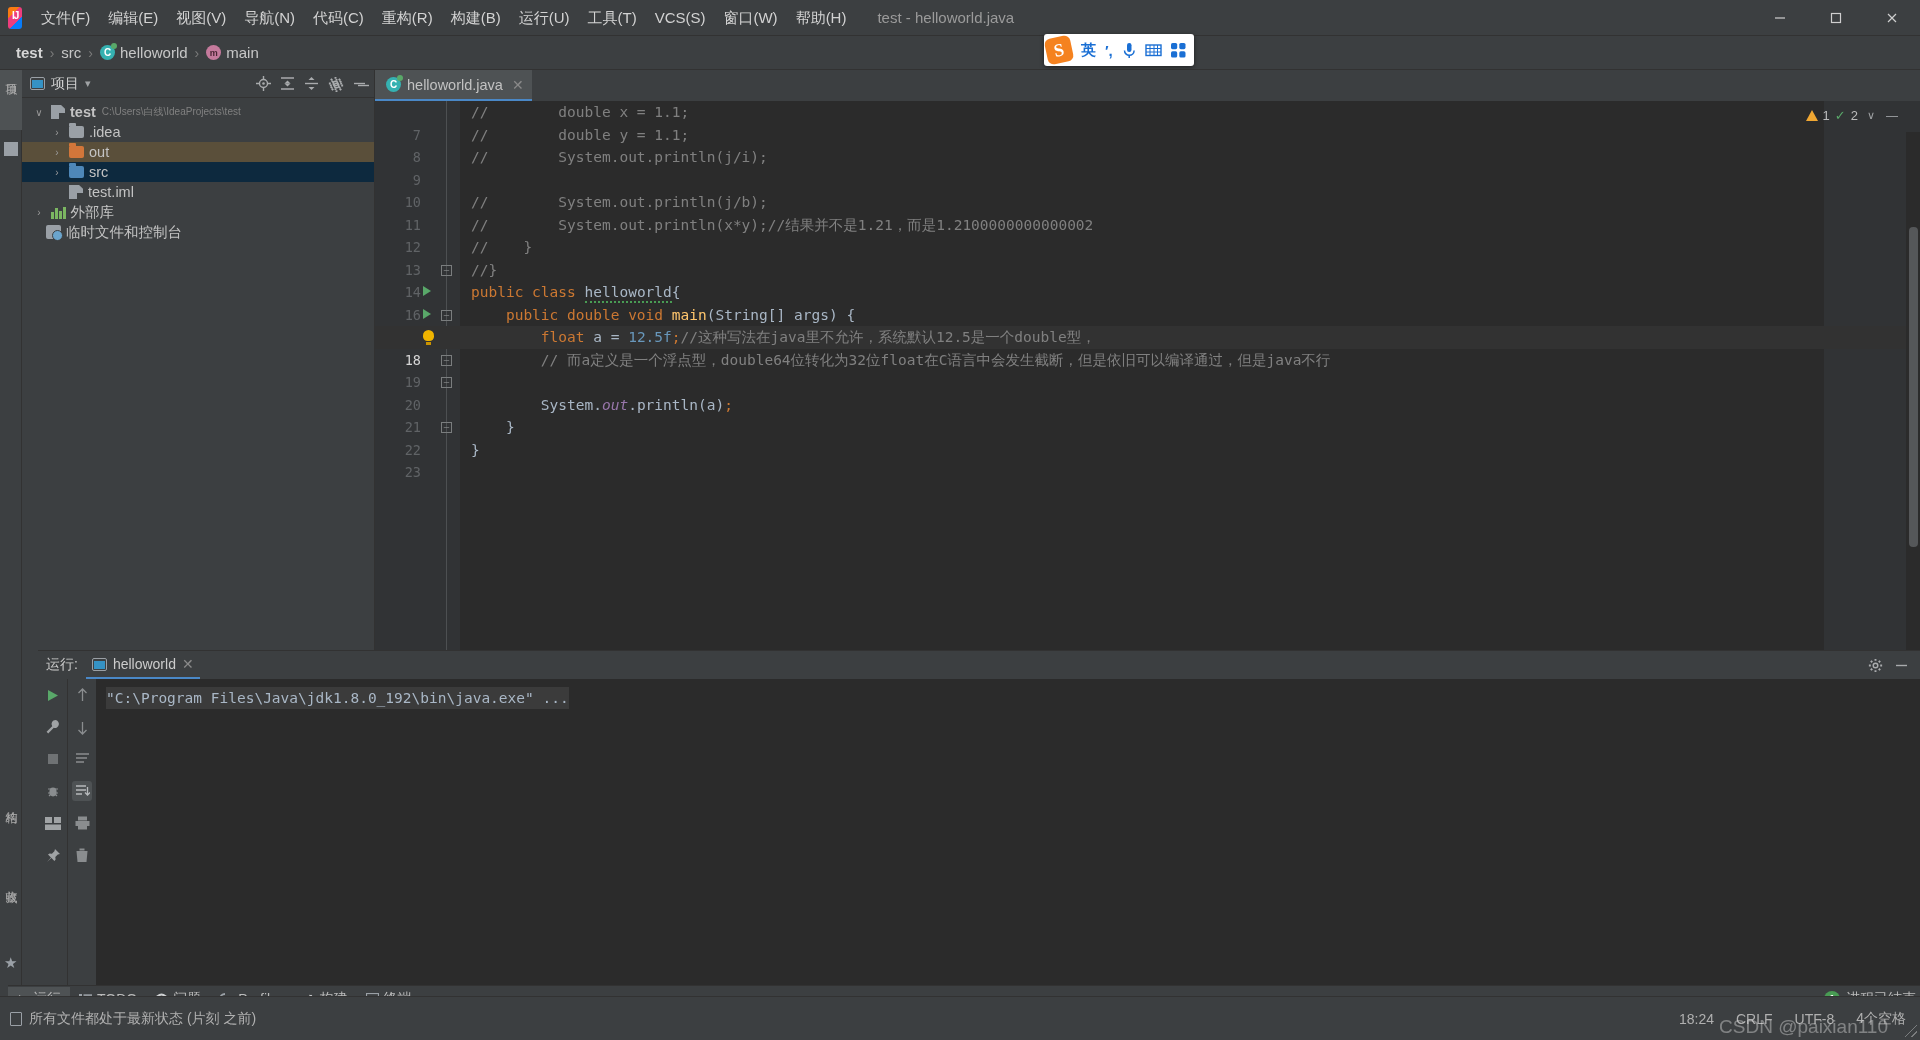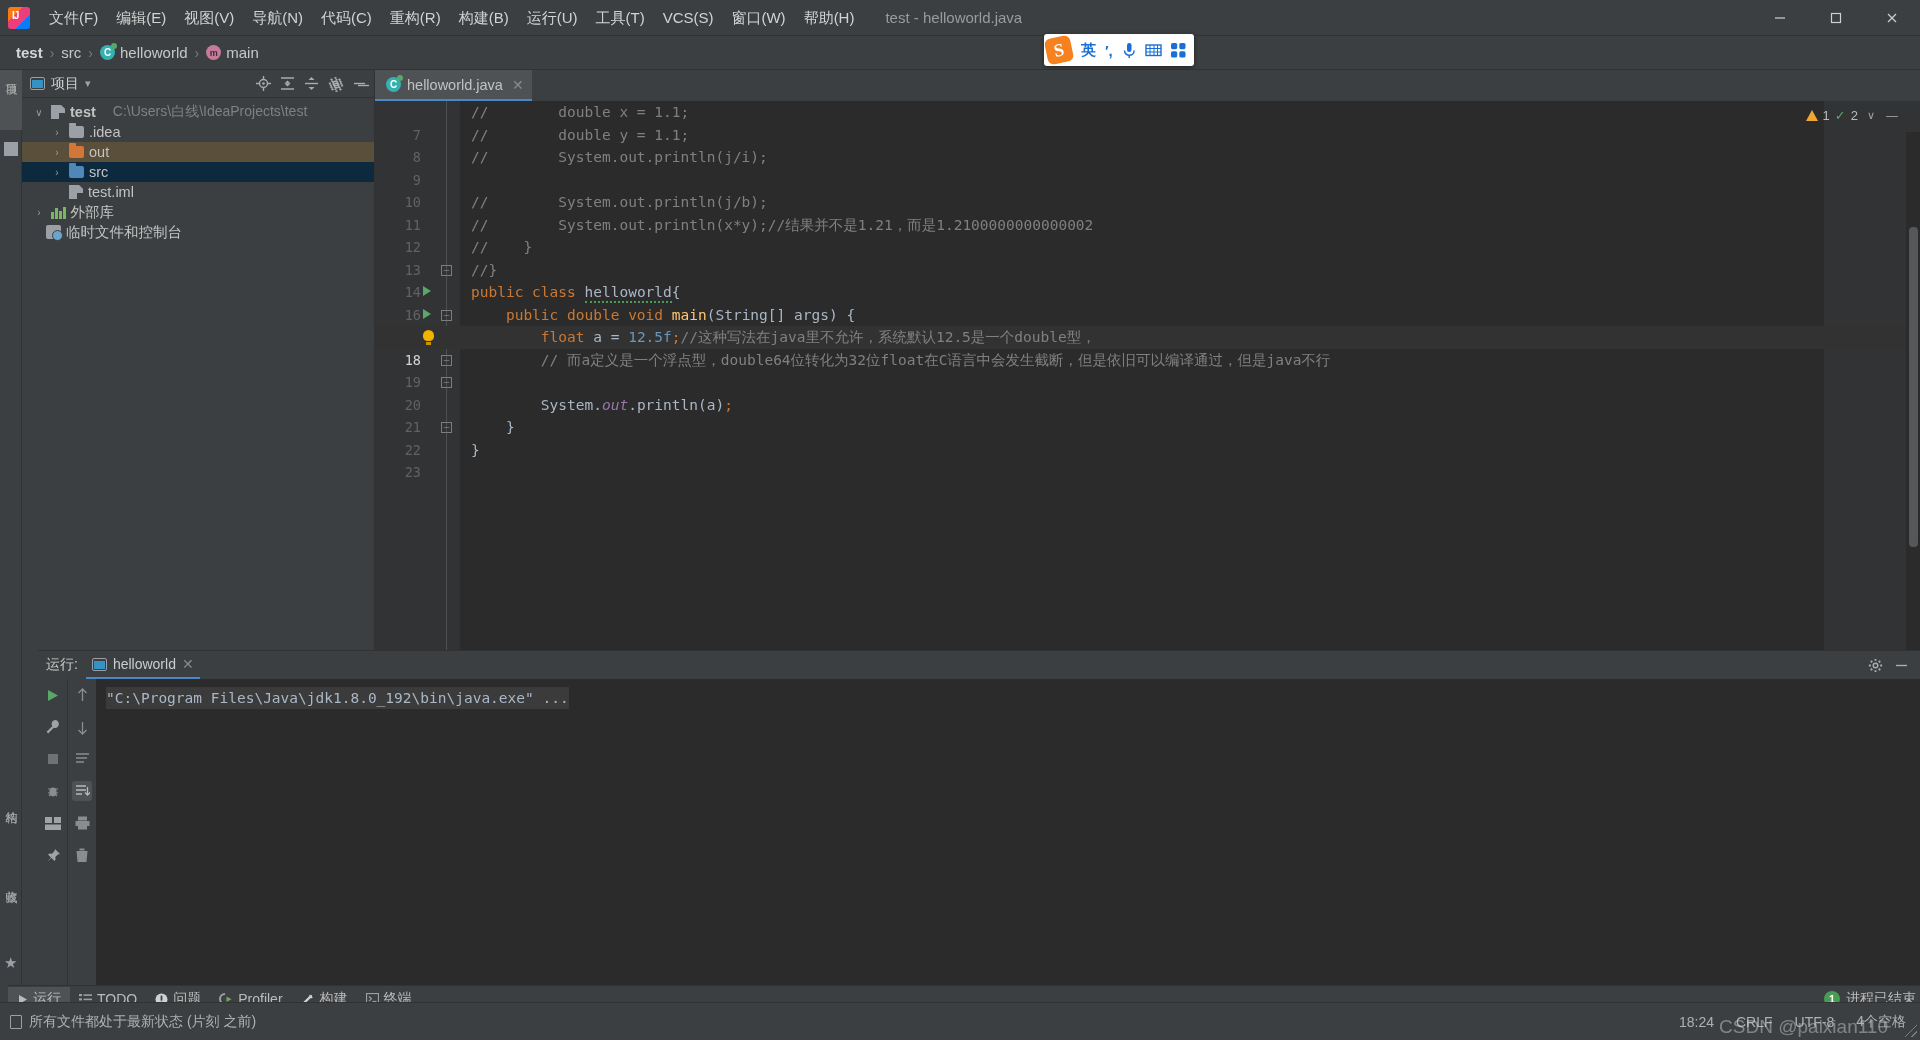--- a/index.html
+++ b/index.html
@@ -12,21 +12,21 @@
   }
   .app { position: relative; width: 1920px; height: 1040px; }
 
   
   .titlebar {
     position: absolute; left: 0; top: 0; width: 1920px; height: 36px;
     background: #3c3f41; display: flex; align-items: center;
     border-bottom: 1px solid #323232;
   }
   .ij-logo {
-    width: 22px; height: 22px; margin: 0 10px 0 8px; flex: none;
+    width: 14px; height: 22px; margin: 0 10px 0 8px; flex: none;
     border-radius: 3px; position: relative; overflow: hidden;
     background: linear-gradient(135deg, #f97a12 0%, #f97a12 33%, #ed3d7d 33%, #ed3d7d 66%, #087cfa 66%);
   }
   .ij-logo span {
     position: absolute; left: 4px; top: 3px; font-size: 10px;
     color: #fff; font-weight: bold; font-family: "Liberation Sans", sans-serif;
     letter-spacing: -1px;
   }
   .menubar { display: flex; align-items: center; height: 36px; }
   .menu-item {
@@ -183,21 +183,21 @@
   .lib-ico { display: flex; gap: 1.5px; align-items: flex-end; height: 13px; flex: none; }
   .lib-ico i { width: 2.5px; background: #7bb661; display: block; }
   .clock-ico {
     width: 15px; height: 14px; position: relative; flex: none;
     background: #9aa0a6; border-radius: 2px;
   }
   .clock-ico::after {
     content: ""; position: absolute; right: -2px; bottom: -2px; width: 9px; height: 9px;
     border-radius: 50%; background: #6ba5cd; border: 1px solid #3c3f41;
   }
-  .tree-path { color: #808080; font-size: 14px; margin-left: 12px; }
+  .tree-path { color: #808080; font-size: 10px; margin-left: 1px; }
   .tree-label.bold { font-weight: bold; }
 
   
   .editor-area {
     position: absolute; left: 375px; top: 70px; right: 0; height: 580px;
     background: #2b2b2b;
   }
   .tabs-row {
     position: absolute; left: 0; top: 0; right: 0; height: 31px;
     background: #3c3f41; display: flex; align-items: flex-end;
@@ -333,21 +333,21 @@
     font-size: 14px; color: #bbbbbb; height: 25px;
   }
   .bb-item.active { background: #4e5254; }
   .bb-right { margin-left: auto; display: flex; align-items: center; padding-right: 12px; gap: 6px; }
   .badge-1 {
     width: 16px; height: 16px; border-radius: 50%; background: #499c54;
     color: #fff; font-size: 11px; display: flex; align-items: center;
     justify-content: center; font-weight: bold;
   }
   .statusbar {
-    position: absolute; left: 0; bottom: 0; width: 1920px; height: 38px;
+    position: absolute; left: 0; bottom: 0; width: 1920px; height: 44px;
     background: #3c3f41; display: flex; align-items: center;
     border-top: 1px solid #323232; font-size: 14px; color: #b0b0b0;
   }
   .sb-left { display: flex; align-items: center; gap: 7px; padding-left: 10px; }
   .sb-right { margin-left: auto; display: flex; align-items: center; gap: 22px; padding-right: 14px; }
   .doc-ico {
     width: 12px; height: 14px; border: 1.5px solid #9aa0a6; border-radius: 1px;
   }
   .watermark {
     position: absolute; right: 32px; bottom: 2px; font-size: 19px;

